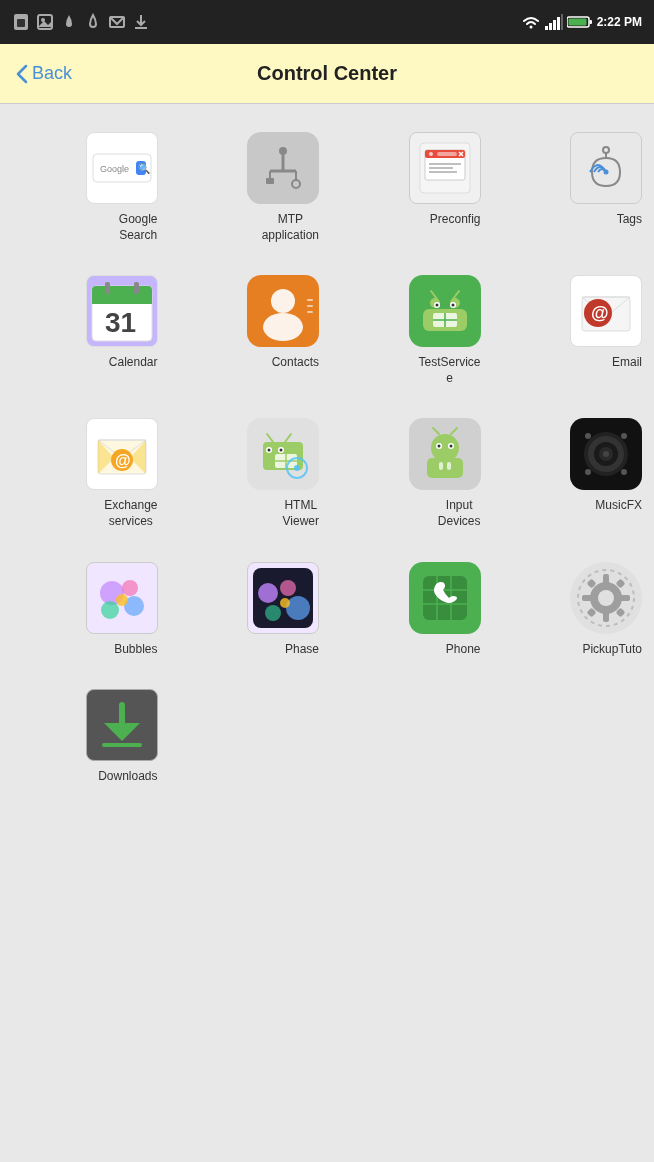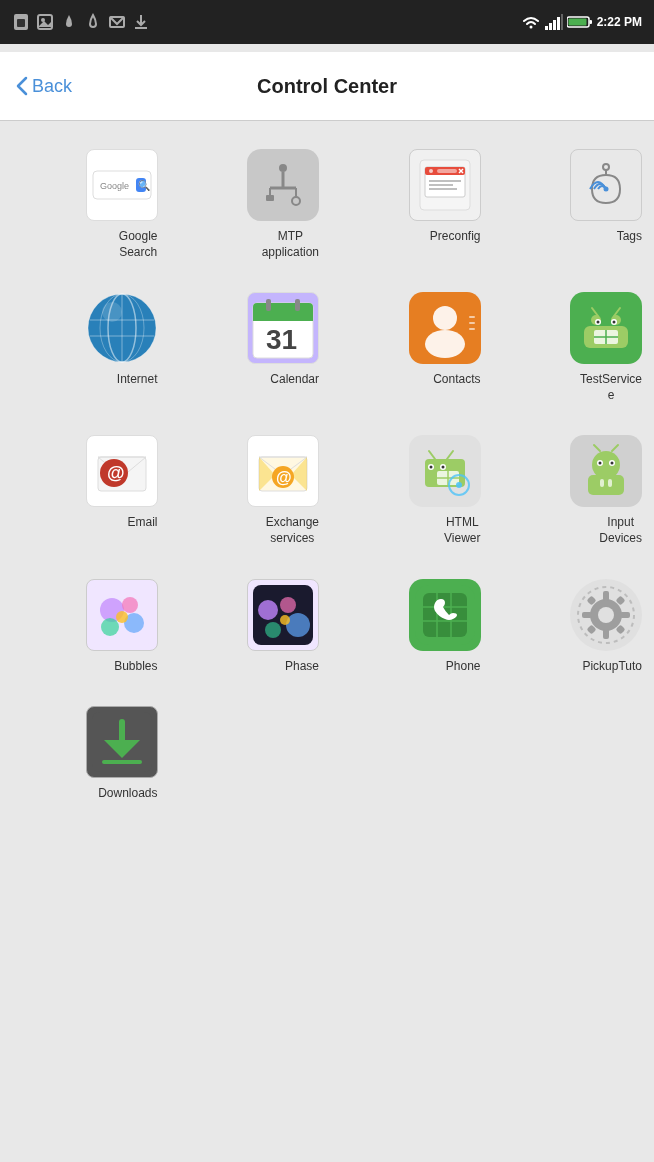--- a/index.html
+++ b/index.html
@@ -22,28 +22,27 @@
       padding: 0 12px;
       font-size: 14px;
       font-weight: bold;
     }
     .status-left { display: flex; gap: 6px; align-items: center; }
     .status-right { display: flex; align-items: center; gap: 4px; }
     .status-time { font-size: 12px; font-weight: bold; }
 
     
     .header {
-      background: #ffffff;
+      background: #fef9c3;
       border-bottom: 1px solid #ccc;
-      height: 69px;
+      height: 60px;
       display: flex;
       align-items: center;
       padding: 0 16px;
       position: relative;
-      margin-top: 8px;
     }
     .back-btn {
       color: #4a90d9;
       font-size: 18px;
       display: flex;
       align-items: center;
       gap: 4px;
       cursor: pointer;
       background: none;
       border: none;
@@ -235,36 +234,20 @@
         <path d="M14 34 Q22 20 30 34" stroke="#4a90d9" stroke-width="2" fill="none"></path>
         <circle cx="30" cy="34" r="2.5" fill="#4a90d9"></circle>
 
         <circle cx="30" cy="12" r="3" fill="none" stroke="#888" stroke-width="2"></circle>
         <line x1="30" y1="15" x2="30" y2="20" stroke="#888" stroke-width="2"></line>
       </svg>
     </div>
     <span class="app-label">Tags</span>
   </div>
 
-  <div class="app-item">
-    <div class="app-icon" style="background:transparent;">
-      <svg width="72" height="72" viewBox="0 0 72 72">
-        <circle cx="36" cy="36" r="34" fill="#2980b9"></circle>
-        <ellipse cx="36" cy="36" rx="14" ry="34" fill="none" stroke="rgba(255,255,255,0.5)" stroke-width="1.5"></ellipse>
-        <ellipse cx="36" cy="36" rx="22" ry="34" fill="none" stroke="rgba(255,255,255,0.3)" stroke-width="1"></ellipse>
-        <circle cx="36" cy="36" r="34" fill="none" stroke="rgba(255,255,255,0.3)" stroke-width="1"></circle>
-        <line x1="4" y1="28" x2="68" y2="28" stroke="rgba(255,255,255,0.4)" stroke-width="1"></line>
-        <line x1="4" y1="44" x2="68" y2="44" stroke="rgba(255,255,255,0.4)" stroke-width="1"></line>
-        <line x1="36" y1="2" x2="36" y2="70" stroke="rgba(255,255,255,0.4)" stroke-width="1"></line>
-
-        <circle cx="26" cy="20" r="10" fill="rgba(255,255,255,0.15)"></circle>
-      </svg>
-    </div>
-    <span class="app-label">Internet</span>
-  </div>
 
   <div class="app-item">
     <div class="app-icon" style="background:#c4b5fd; border:1px solid #ddd; border-radius:8px;">
       <svg width="70" height="70" viewBox="0 0 70 70">
         <rect x="5" y="10" width="60" height="55" rx="4" fill="white" stroke="#ddd"></rect>
         <rect x="5" y="10" width="60" height="18" fill="#4caf50" rx="4"></rect>
         <rect x="5" y="24" width="60" height="4" fill="#4caf50"></rect>
 
         <rect x="18" y="6" width="5" height="12" rx="2" fill="#888"></rect>
         <rect x="47" y="6" width="5" height="12" rx="2" fill="#888"></rect>
@@ -382,20 +365,39 @@
         <line x1="36" y1="10" x2="42" y2="4" stroke="#9ccc65" stroke-width="2" stroke-linecap="round"></line>
         <rect x="12" y="34" width="36" height="20" rx="5" fill="#9ccc65"></rect>
         <rect x="24" y="38" width="4" height="8" rx="2" fill="white" opacity="0.7"></rect>
         <rect x="32" y="38" width="4" height="8" rx="2" fill="white" opacity="0.7"></rect>
       </svg>
     </div>
     <span class="app-label">Input<br>Devices</span>
   </div>
 
 
+  <div class="app-item">
+    <div class="app-icon" style="background:#111; border-radius:14px;">
+      <svg width="60" height="60" viewBox="0 0 60 60">
+        <rect width="60" height="60" rx="14" fill="#111"></rect>
+
+        <circle cx="30" cy="30" r="22" fill="#222"></circle>
+        <circle cx="30" cy="30" r="18" fill="#333"></circle>
+        <circle cx="30" cy="30" r="12" fill="#1a1a1a"></circle>
+        <circle cx="30" cy="30" r="7" fill="#2a2a2a"></circle>
+        <circle cx="30" cy="30" r="3" fill="#444"></circle>
+
+        <circle cx="12" cy="12" r="3" fill="#555"></circle>
+        <circle cx="48" cy="12" r="3" fill="#555"></circle>
+        <circle cx="12" cy="48" r="3" fill="#555"></circle>
+        <circle cx="48" cy="48" r="3" fill="#555"></circle>
+      </svg>
+    </div>
+    <span class="app-label">MusicFX</span>
+  </div>
 
   <div class="app-item">
     <div class="app-icon" style="background:#f0e6ff; border:1px solid #ccc; border-radius:8px;">
       <svg width="60" height="60" viewBox="0 0 60 60">
 
         <rect width="60" height="60" rx="8" fill="#f0e6ff"></rect>
         <circle cx="20" cy="25" r="12" fill="#c084fc" opacity="0.7"></circle>
         <circle cx="38" cy="20" r="8" fill="#f472b6" opacity="0.7"></circle>
         <circle cx="42" cy="38" r="10" fill="#60a5fa" opacity="0.7"></circle>
         <circle cx="18" cy="42" r="9" fill="#34d399" opacity="0.7"></circle>

